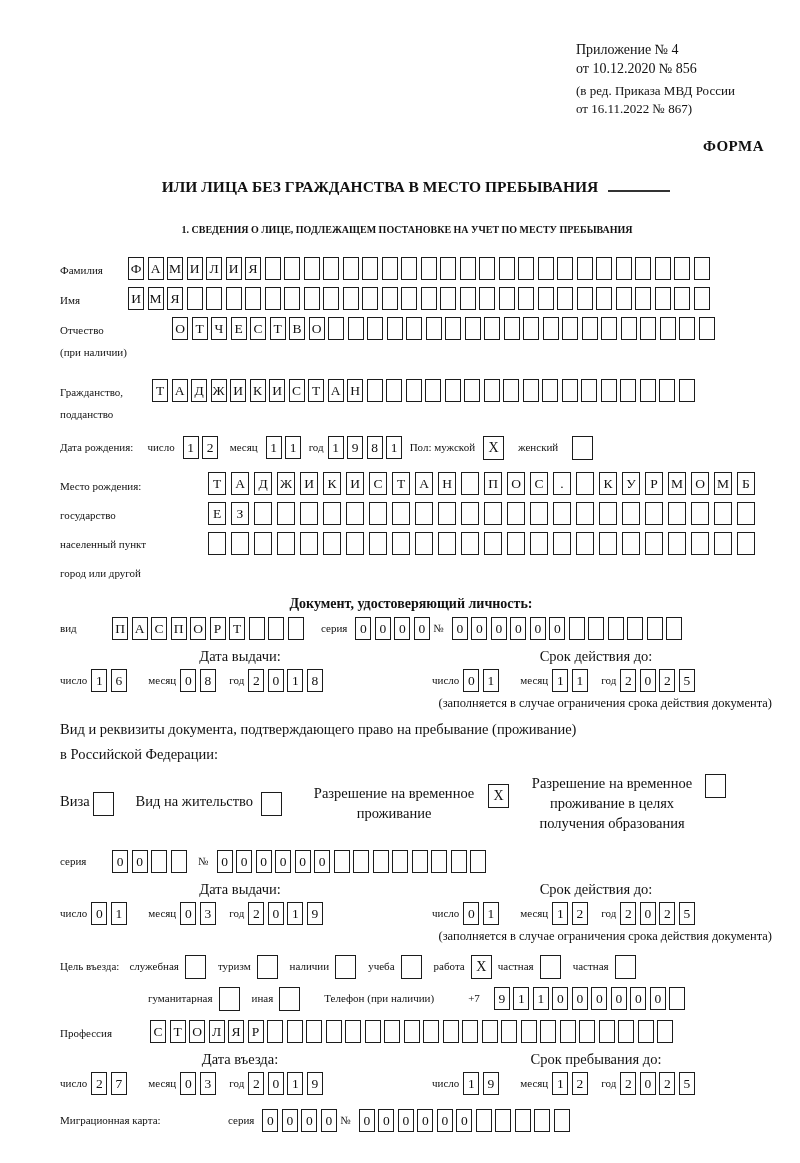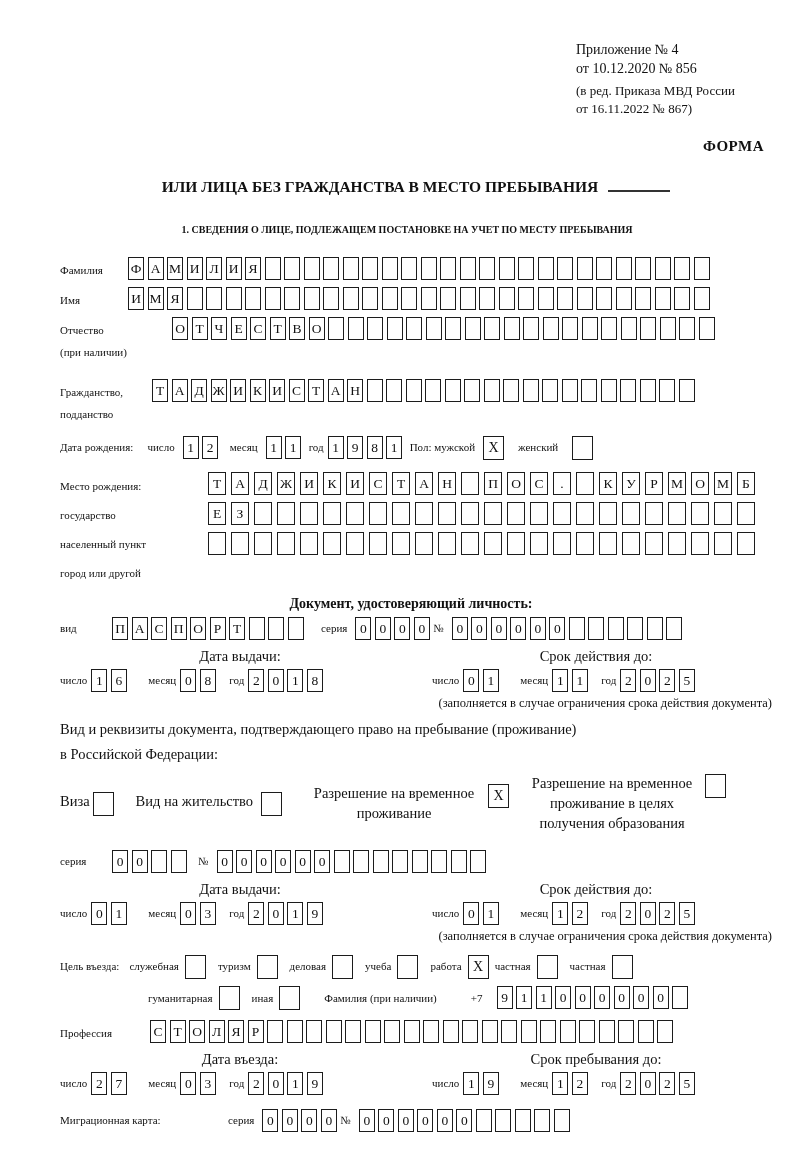--- a/index.html
+++ b/index.html
@@ -548,38 +548,38 @@
   </div>
   <div class="note-r">(заполняется в случае ограничения срока действия документа)</div>
 
   <div class="row purpose" style="margin-top:10px;align-items:center;">
     <span class="inlbl">Цель въезда:</span>
       <span class="gap4"></span>
     <span class="inlbl">служебная</span>
     <span class="cb"></span>
     <span class="inlbl">туризм</span>
     <span class="cb"></span>
-    <span class="inlbl">деловая</span>
+    <span class="inlbl">наличии</span>
     <span class="cb"></span>
     <span class="inlbl">учеба</span>
     <span class="cb"></span>
     <span class="inlbl">работа</span>
     <span class="cb" style="margin-right:6px;">X</span>
     <span class="inlbl">частная</span>
     <span class="cb"></span>
     <span class="inlbl">частная</span>
     <span class="cb"></span>
   </div>
 
-  <div class="row purpose" style="margin-top:7px;align-items:flex-start;padding-left:88px;">
+  <div class="row purpose" style="margin-top:7px;align-items:center;padding-left:88px;">
     <span class="inlbl">гуманитарная</span>
     <span class="cb"></span>
     <span class="inlbl">иная</span>
     <span class="cb" style="margin-right:24px;"></span>
-    <span class="inlbl">Фамилия (при наличии)</span>
+    <span class="inlbl">Телефон (при наличии)</span>
     <span class="gap14"></span>
       <span class="gap14"></span>
     <span class="inlbl">+7</span>
       <span class="gap8"></span>
     <span class="cells">
         <span class="box">9</span>
         <span class="box">1</span>
         <span class="box">1</span>
         <span class="box">0</span>
         <span class="box">0</span>

